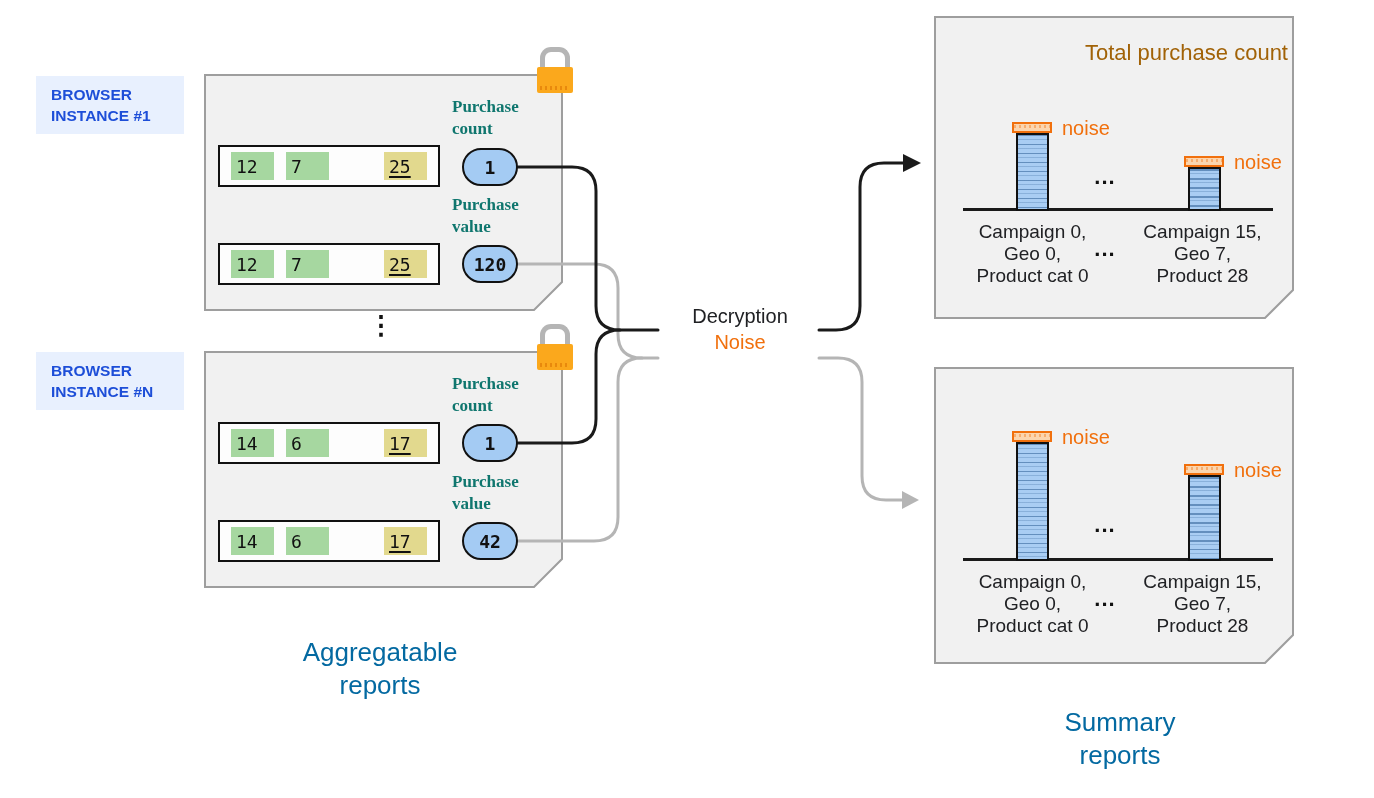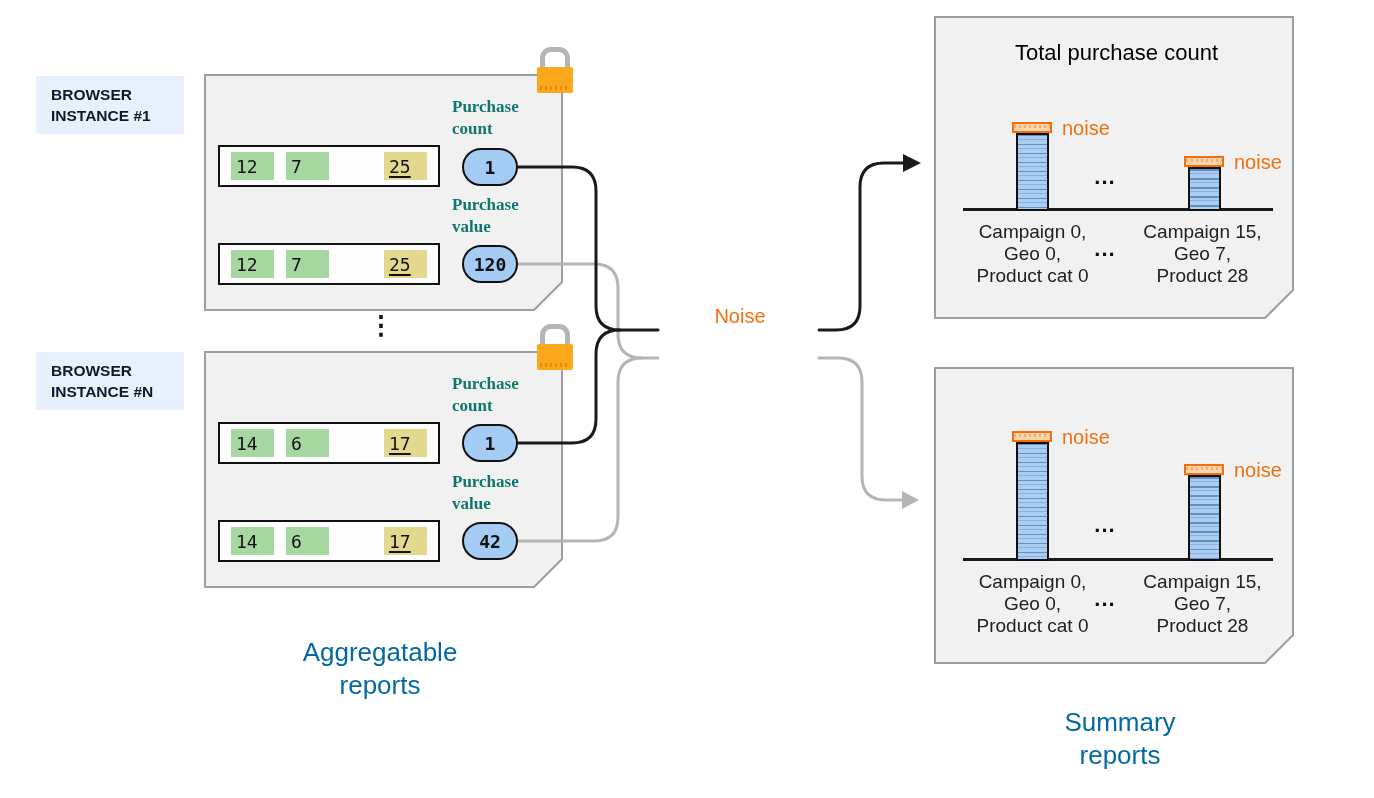--- a/index.html
+++ b/index.html
@@ -1,20 +1,20 @@
 <!DOCTYPE html>
 <html><head>
 <meta charset="utf-8">
 <style>
   html,body{margin:0;padding:0;background:#fff;}
   #canvas{position:relative;width:1374px;height:798px;background:#fff;overflow:hidden;
           font-family:"Liberation Sans",sans-serif;color:#202124;}
   #diagram-svg{position:absolute;left:0;top:0;}
 
-  .badge{position:absolute;width:148px;height:58px;background:#E8F0FE;color:#0f172a;
+  .badge{position:absolute;width:148px;height:58px;background:#E8F0FE;color:#1d4ed8;
          font-weight:bold;font-size:15.5px;line-height:21px;display:flex;flex-direction:column;
          justify-content:center;padding-left:15px;box-sizing:border-box;}
 
   .vector{position:absolute;width:222px;height:42px;background:#FDFDFD;border:2px solid #111;
           box-sizing:border-box;display:flex;align-items:center;gap:12px;padding:0 11px;}
   .cell{width:43px;height:28px;font-family:"DejaVu Sans Mono",monospace;font-weight:normal;
         font-size:18px;color:#111;display:flex;align-items:center;padding-left:5px;box-sizing:border-box;}
   .cell.green{background:#A6D7A0;}
   .cell.yellow{background:#E2D98E;margin-left:auto;text-decoration:underline;
                text-underline-offset:3px;text-decoration-thickness:2px;}
@@ -34,21 +34,21 @@
   .lock .lock-body{width:36px;height:26px;background:#FBA81C;border-radius:2px;margin-top:-1px;position:relative;}
   .lock .lock-body::after{content:"";position:absolute;left:3px;right:3px;bottom:3px;height:4px;
         background-image:repeating-linear-gradient(90deg,#E8890D 0 2px,transparent 2px 5px);}
 
   .vdots{position:absolute;font-size:26px;font-weight:bold;color:#111;line-height:1;}
 
   .process{position:absolute;width:170px;text-align:center;font-size:20px;line-height:26px;color:#202124;}
   .process span{display:block;}
   .process .noise-line{color:#F1700D;}
 
-  .chart-title{position:absolute;text-align:center;font-size:22px;color:#000000;}
+  .chart-title{position:absolute;text-align:right;font-size:22px;color:#a16207;}
   .axis{position:absolute;height:3px;background:#1A1A1A;}
   .bar-group{position:absolute;display:flex;flex-direction:column-reverse;align-items:center;width:40px;}
   .bar{width:33px;background-color:#A9CDF3;border:2px solid #111;box-sizing:border-box;
        background-image:
          repeating-linear-gradient(to bottom, rgba(43,92,146,0.55) 0 1.5px, transparent 1.5px 9px),
          repeating-linear-gradient(to bottom, transparent 0 4px, rgba(43,92,146,0.25) 4px 5px, transparent 5px 9px);}
   .noise-cap{width:40px;background:#FBD5AE;border:2.5px solid #F1700D;box-sizing:border-box;
        background-image:repeating-linear-gradient(90deg, rgba(241,112,13,.4) 0 2px, transparent 2px 5px);
        background-size:100% 3px;background-repeat:no-repeat;background-position:0 1px;}
   .noise-label{position:absolute;left:50px;top:-5px;color:#F1700D;font-size:20px;white-space:nowrap;}
@@ -142,20 +142,21 @@
     <span>count</span>
   </div>
   <div class="oval" style="left:462px;top:424px;">1</div>
   <div class="metric-label" style="left:452px;top:471px;">
     <span>Purchase</span>
     <span>value</span>
   </div>
   <div class="oval" style="left:462px;top:522px;">42</div>
 
   <div class="process" style="left:655px;top:303px;">
+    <span>Decryption</span>
     <span class="noise-line">Noise</span>
   </div>
 
   <div class="chart-title" style="left:945px;top:40px;width:343px;">Total purchase count</div>
   <div class="axis" style="left:963px;top:208px;width:310px;"></div>
   <div class="bar-group" style="left:1012px;bottom:587px;">
     <div class="bar" style="height: 78px;"></div>
     <div class="noise-cap" style="height: 11px;"></div>
     <div class="noise-label">noise</div>
   </div>

